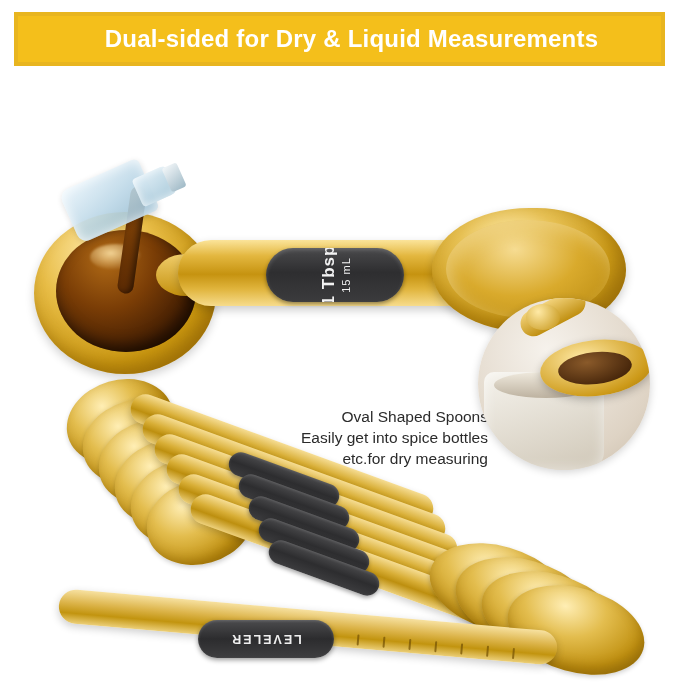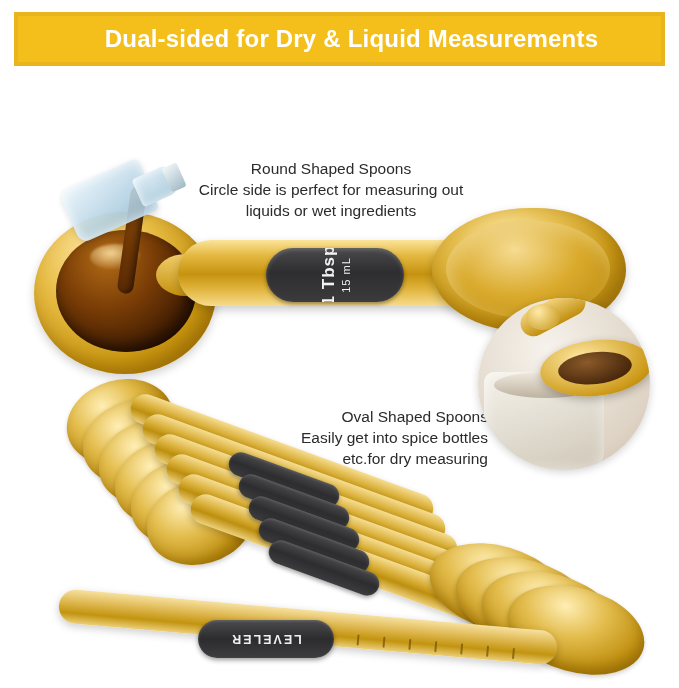--- a/index.html
+++ b/index.html
@@ -411,23 +411,20 @@
         <div class="label-main">1 Tbsp</div>
         <div class="label-sub">15 mL</div>
       </div>
     </div>
 
     <div class="oval-bowl">
       <div class="oval-bowl-inner"></div>
     </div>
   </div>
 
-  <div class="caption caption-round">Round Shaped Spoons
-Circle side is perfect for measuring out
-liquids or wet ingredients</div>
 
   <div class="caption caption-oval">Oval Shaped Spoons
 Easily get into spice bottles
 etc.for dry measuring</div>
 
   <div class="inset-circle">
     <div class="inset-jar"></div>
     <div class="inset-jar-rim"></div>
     <div class="inset-handle"></div>
     <div class="inset-knob"></div>

